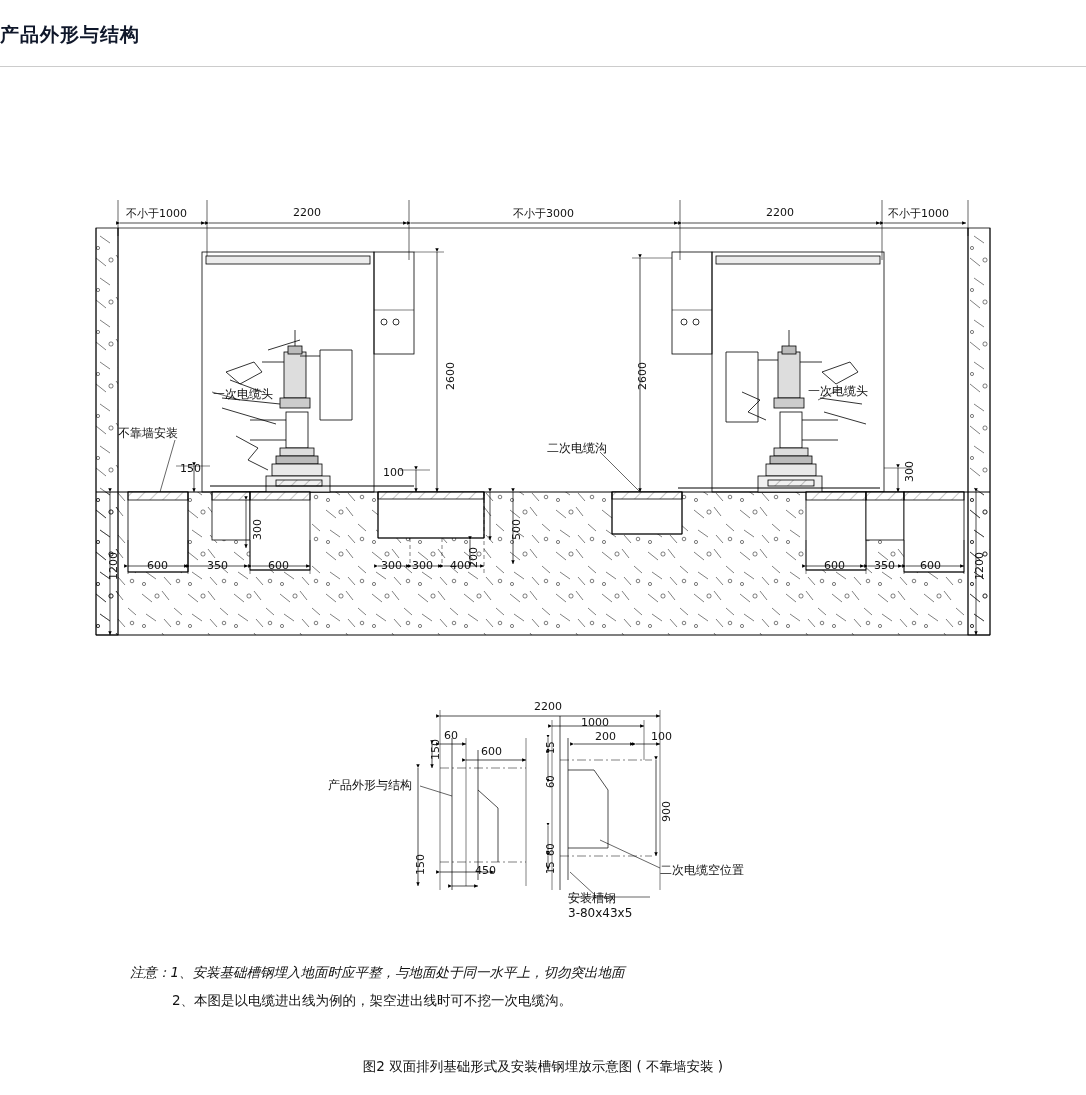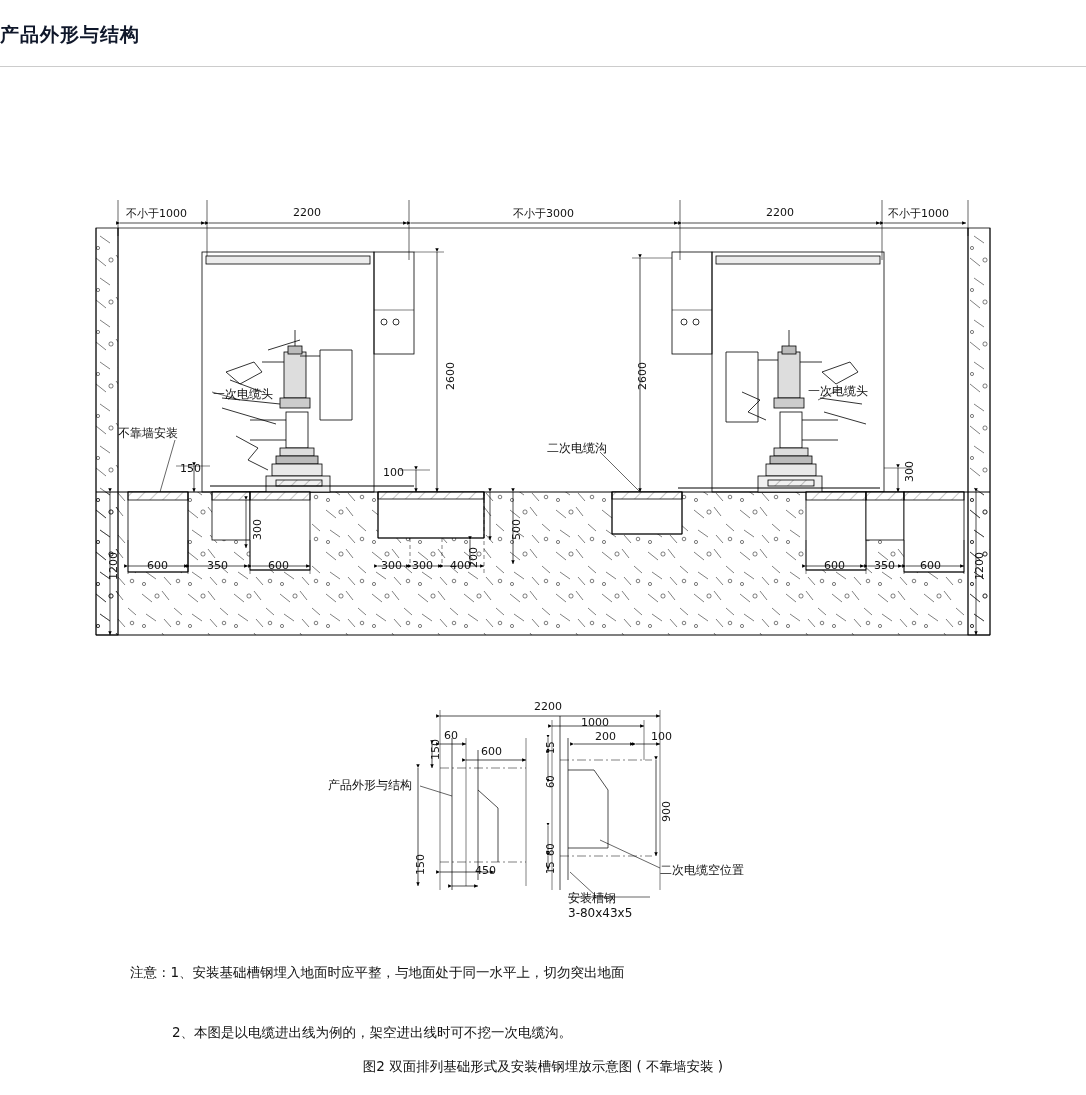--- a/index.html
+++ b/index.html
@@ -338,16 +338,16 @@
 <div class="cap v" style="left:545px;top:788px;transform:rotate(-90deg);font-size:10px;">60</div>
 <div class="cap v" style="left:545px;top:874px;transform:rotate(-90deg);font-size:10px;">15</div>
 <div class="cap v" style="left:545px;top:856px;transform:rotate(-90deg);font-size:10px;">60</div>
 <div class="cap v" style="left:660px;top:822px;transform:rotate(-90deg);">900</div>
 
 <div class="cap" style="left:328px;top:777px;font-size:12px;">产品外形与结构</div>
 <div class="cap" style="left:660px;top:862px;font-size:12px;">二次电缆空位置</div>
 <div class="cap" style="left:568px;top:890px;font-size:12px;">安装槽钢</div>
 <div class="cap" style="left:568px;top:906px;font-size:12px;">3-80x43x5</div>
 
-<div class="note" style="left:130px;top:964px;">注意：1、安装基础槽钢埋入地面时应平整，与地面处于同一水平上，切勿突出地面</div>
-<div class="note" style="left:172px;top:992px;margin-top:32px;">2、本图是以电缆进出线为例的，架空进出线时可不挖一次电缆沟。</div>
+<div class="note" style="left:130px;top:964px;font-style:italic;">注意：1、安装基础槽钢埋入地面时应平整，与地面处于同一水平上，切勿突出地面</div>
+<div class="note" style="left:172px;top:992px;">2、本图是以电缆进出线为例的，架空进出线时可不挖一次电缆沟。</div>
 
 <div class="figcap" style="left:0;top:1058px;">图2 双面排列基础形式及安装槽钢埋放示意图 ( 不靠墙安装 )</div>
 
 </body></html>

